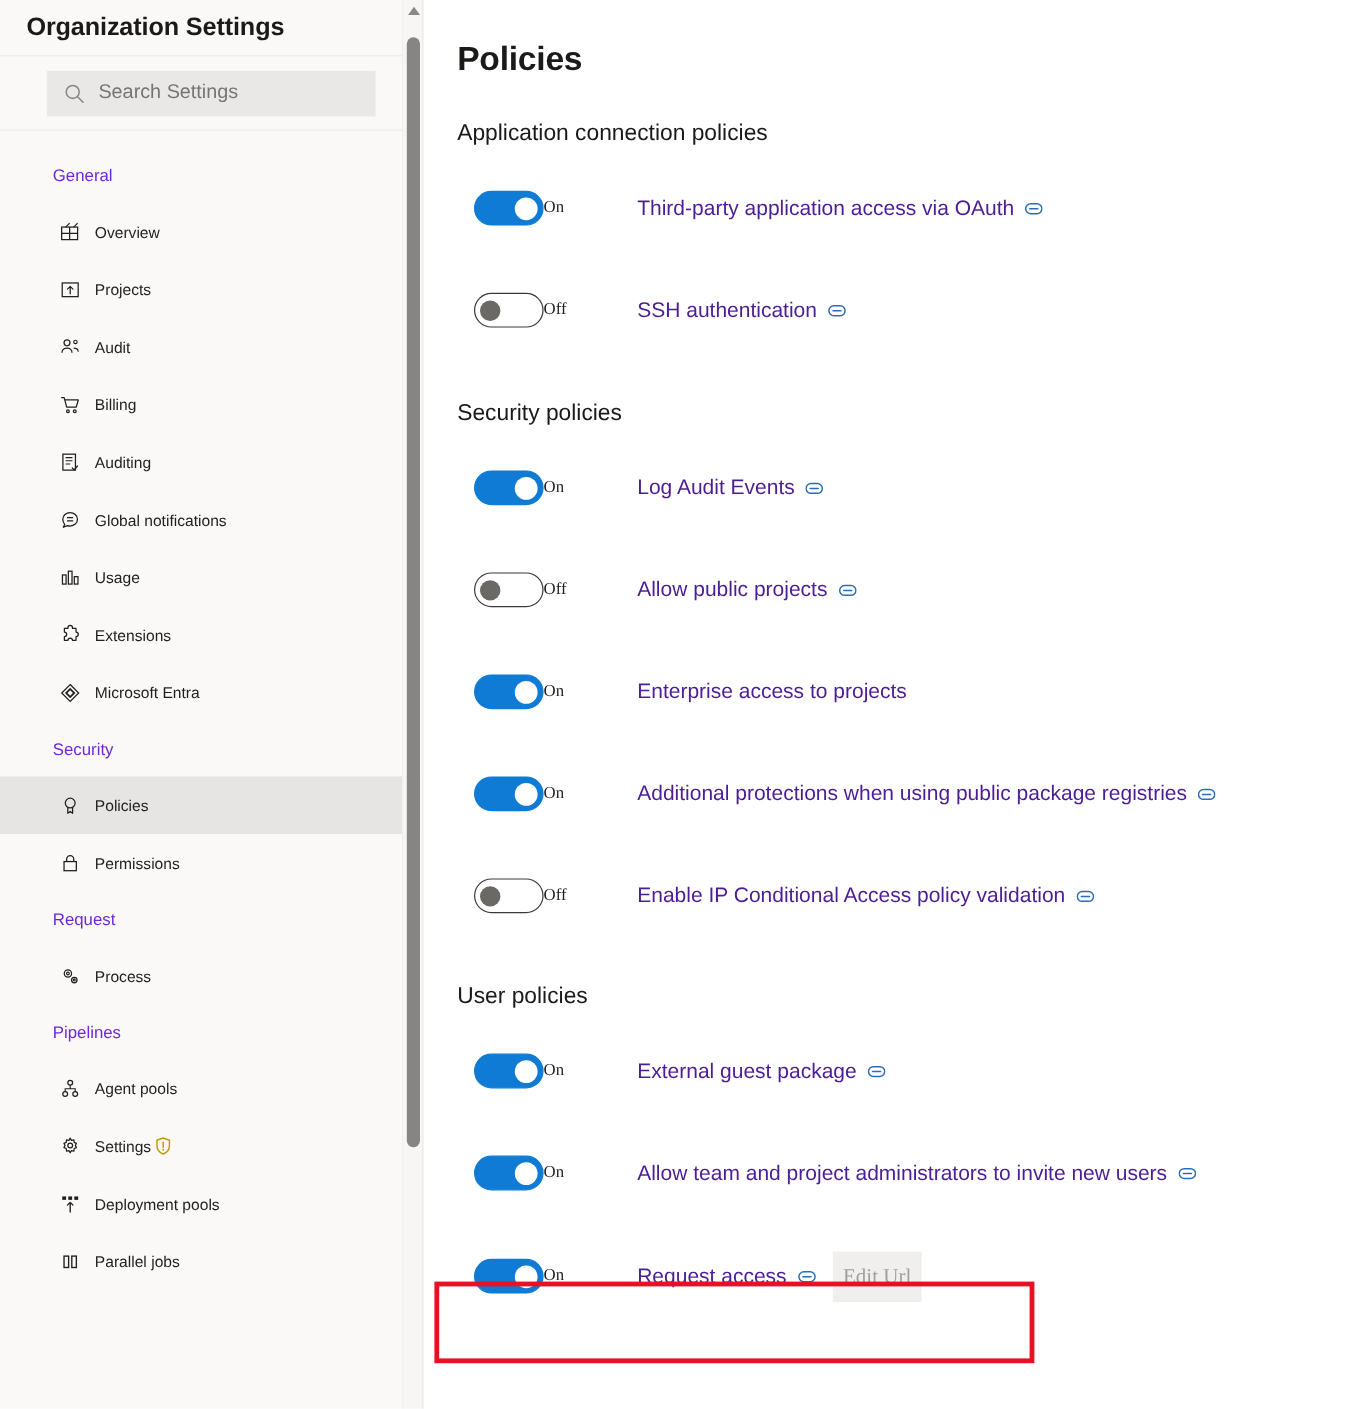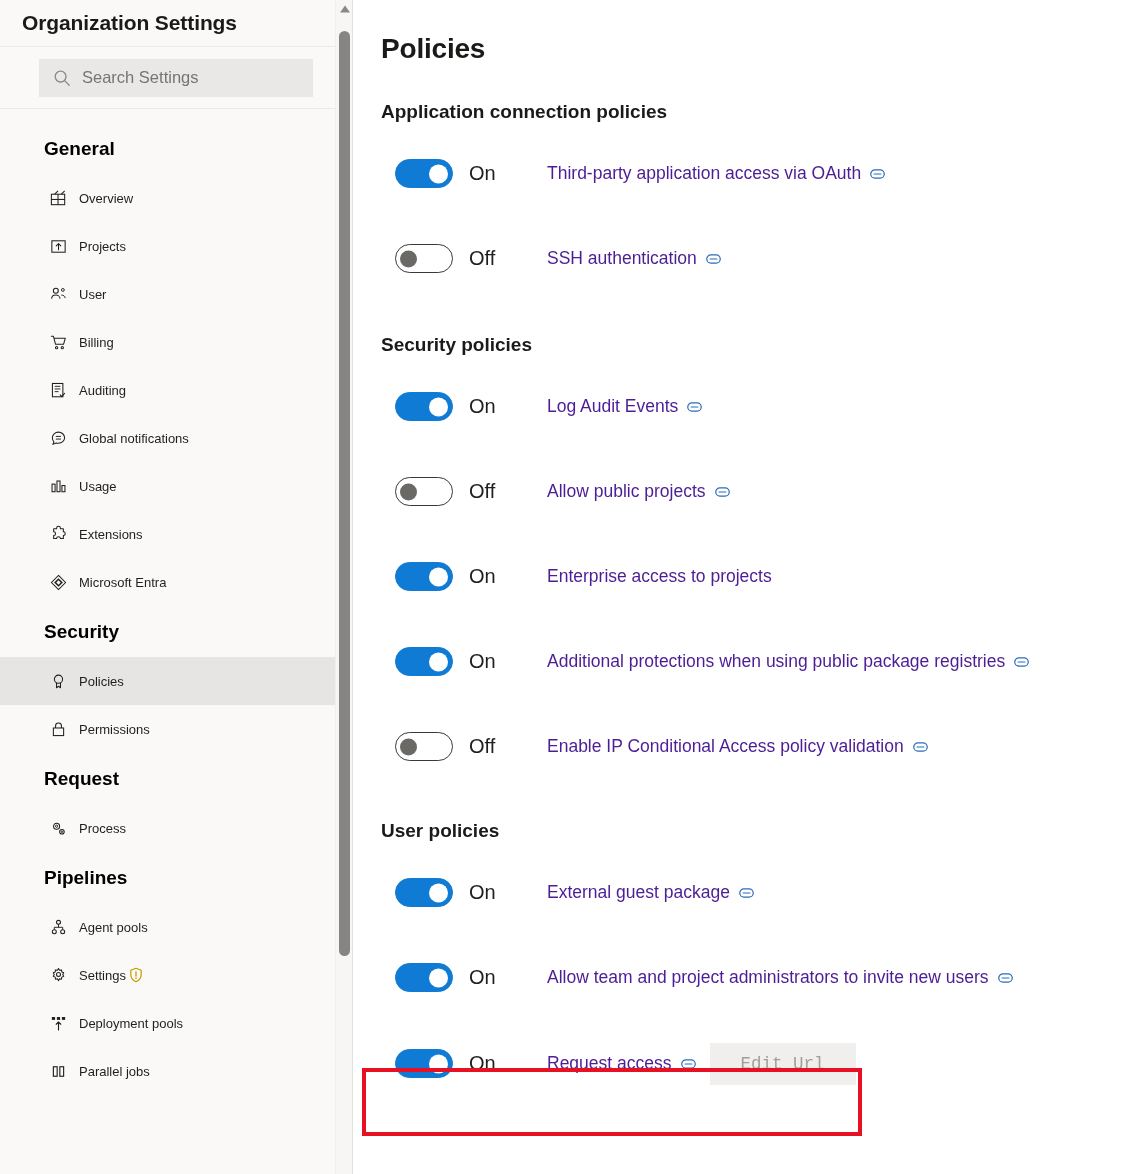--- a/index.html
+++ b/index.html
@@ -70,23 +70,23 @@
     font-family: "Liberation Sans", sans-serif;
     font-size: 16.5px;
     color: #605e5c;
     width: 220px;
     padding: 0;
   }
   .sb-search input::placeholder { color: #777573; opacity: 1; }
 
   .sb-list { padding-top: 14px; }
   .sb-group-title {
-    font-size: 19px;
-    font-weight: bold;
-    color: #000000;
+    font-size: 14px;
+    font-weight: normal;
+    color: #6d28d9;
     padding: 16px 0 16px 44px;
     line-height: 1;
   }
   .sb-item {
     display: flex;
     align-items: center;
     height: 48px;
     padding-left: 48px;
     cursor: pointer;
     font-size: 13px;
@@ -140,21 +140,21 @@
     font-weight: 600;
     color: #1b1a19;
     margin-top: 32px;
     margin-bottom: 0;
     line-height: 1.2;
     letter-spacing: -0.2px;
   }
   .section { margin-top: 0; }
   .section-title {
     font-size: 19px;
-    font-weight: bold;
+    font-weight: normal;
     color: #1b1a19;
     line-height: 1;
   }
   .policy-row {
     display: flex;
     align-items: center;
     height: 54px;
   }
   .toggle {
     width: 58px; height: 29px;
@@ -170,46 +170,46 @@
     position: absolute;
     top: 50%;
     transform: translateY(-50%);
     border-radius: 50%;
   }
   .toggle.on .knob { right: 4px; width: 19px; height: 19px; background: #ffffff; }
   .toggle.off .knob { left: 4px; width: 17px; height: 17px; background: #6b6966; }
   .state-label {
     width: 78px;
     flex: 0 0 78px;
-    margin-left: 16px;
-    font-size: 20px;
+    font-size: 14px;
     color: #201f1e;
+    font-family: Liberation Serif, serif;
   }
   .policy-name {
     font-size: 17.5px;
     color: #4c1d95;
     display: flex;
     align-items: center;
     white-space: nowrap;
   }
   .link-icon {
     margin-left: 9px;
     width: 15px; height: 15px;
     display: inline-flex;
     align-items: center;
     flex: 0 0 15px;
   }
   .edit-url-btn {
     margin-left: 14px;
     height: 42px;
-    padding: 0 31px;
+    padding: 0 9px;
     background: #f0efee;
     border: none;
     color: #a19f9d;
-    font-family: Liberation Mono, monospace;
+    font-family: Liberation Serif, serif;
     font-size: 17.5px;
     cursor: default;
     display: inline-flex;
     align-items: center;
   }
 
   
   .highlight-box {
     position: absolute;
     left: 362px;
@@ -273,21 +273,21 @@
 
       <div class="sb-item">
         <span class="ic">
           <svg viewBox="0 0 20 20" width="19" height="19">
             <circle cx="7.2" cy="6" r="2.6" fill="none" stroke="#201f1e" stroke-width="1.1"></circle>
             <path d="M2.8 14.6c0-2.5 2-4 4.4-4s4.4 1.5 4.4 4" fill="none" stroke="#201f1e" stroke-width="1.1"></path>
             <circle cx="14.6" cy="5.2" r="1.5" fill="none" stroke="#201f1e" stroke-width="1"></circle>
             <path d="M13 10.6c2 0 4 1 4 3.2" fill="none" stroke="#201f1e" stroke-width="1"></path>
           </svg>
         </span>
-        <span class="lbl">User</span>
+        <span class="lbl">Audit</span>
       </div>
 
       <div class="sb-item">
         <span class="ic">
           <svg viewBox="0 0 20 20" width="19" height="19">
             <path d="M2.5 3.5h2.2l2.2 8.4h8.4l1.8-6.3H5.6" fill="none" stroke="#201f1e" stroke-width="1.1" stroke-linecap="round" stroke-linejoin="round"></path>
             <circle cx="8" cy="15.4" r="1.2" fill="none" stroke="#201f1e" stroke-width="1.1"></circle>
             <circle cx="14" cy="15.4" r="1.2" fill="none" stroke="#201f1e" stroke-width="1.1"></circle>
           </svg>
         </span>

